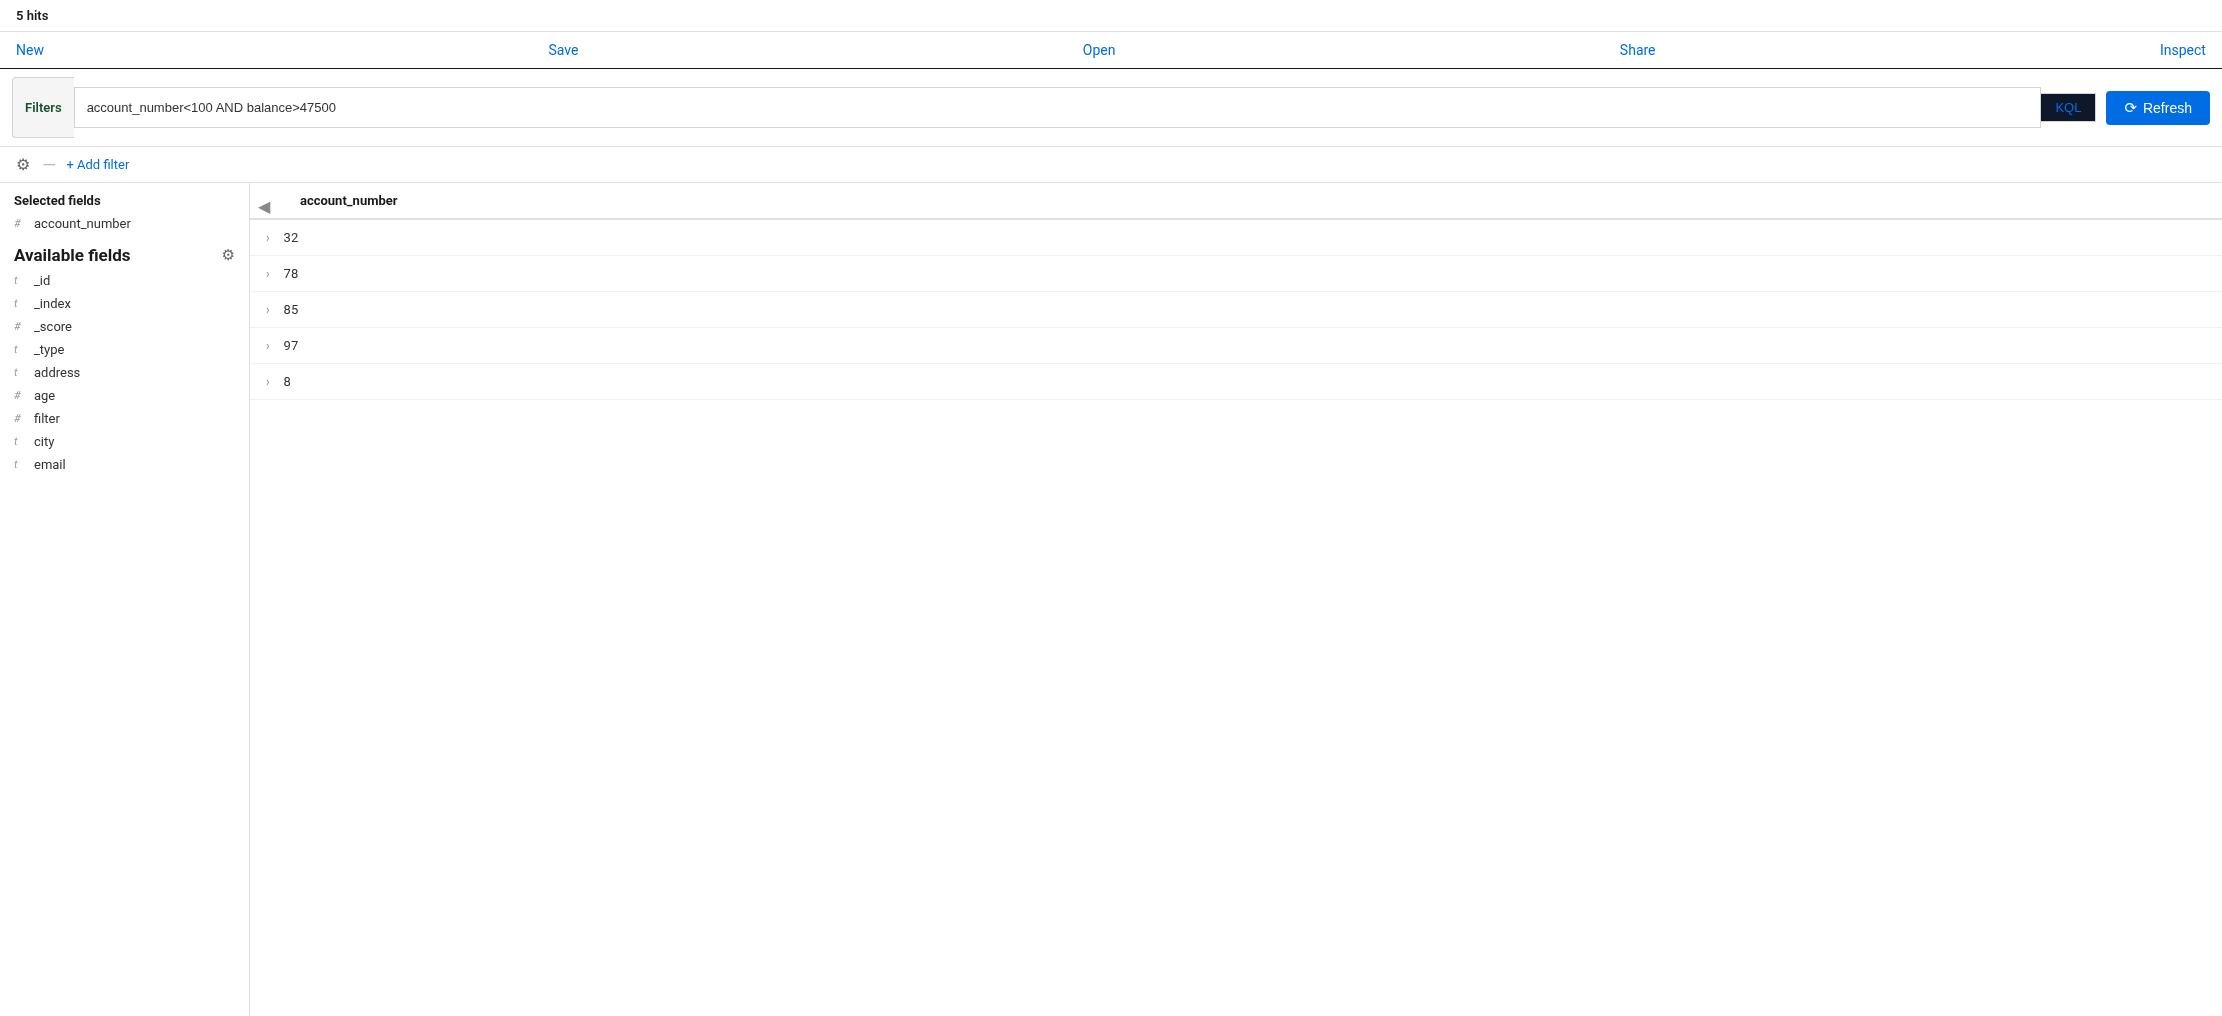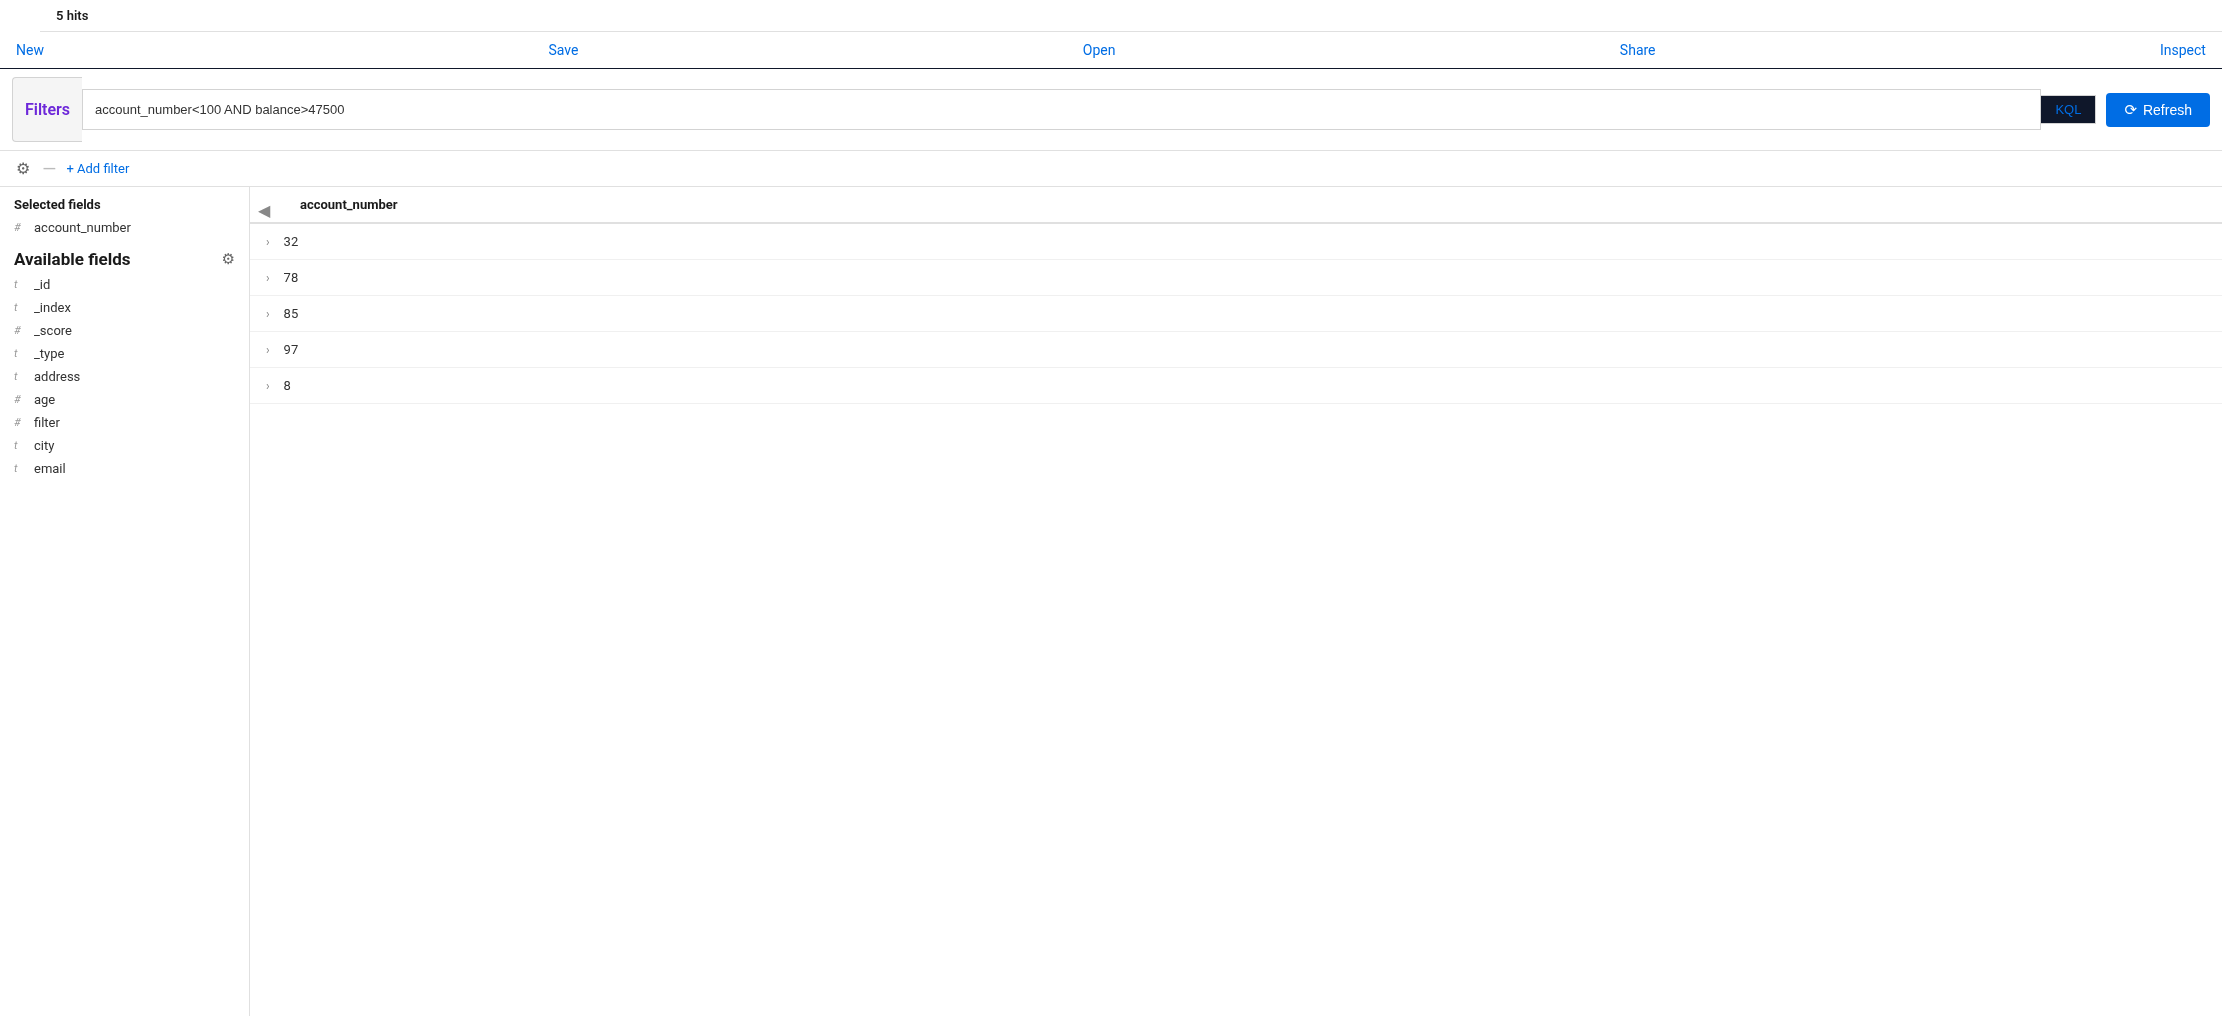--- a/index.html
+++ b/index.html
@@ -10,21 +10,20 @@
       background: #fff;
     }
 
     
     .hits-bar {
       padding: 8px 16px;
       font-size: 13px;
       font-weight: 600;
       color: #1a1a1a;
       border-bottom: 1px solid #e0e0e0;
-      margin-left: 40px;
     }
 
     
     .toolbar {
       display: flex;
       align-items: center;
       gap: 31px;
       padding: 10px 16px;
       border-bottom: 1px solid #0f172a;
       justify-content: space-between;
@@ -38,23 +37,23 @@
 
     
     .filter-bar {
       display: flex;
       align-items: center;
       padding: 8px 12px;
       border-bottom: 1px solid #e0e0e0;
       gap: 0;
     }
     .filter-label {
-      font-size: 16px;
+      font-size: 13px;
       font-weight: 600;
-      color: #6d28d9;
+      color: #14532d;
       padding: 22px 12px;
       border: 1px solid #d3d3d3;
       border-right: none;
       background: #f5f5f5;
       border-radius: 4px 0 0 4px;
       white-space: nowrap;
     }
     .filter-input {
       flex: 1;
       border: 1px solid #d3d3d3;

